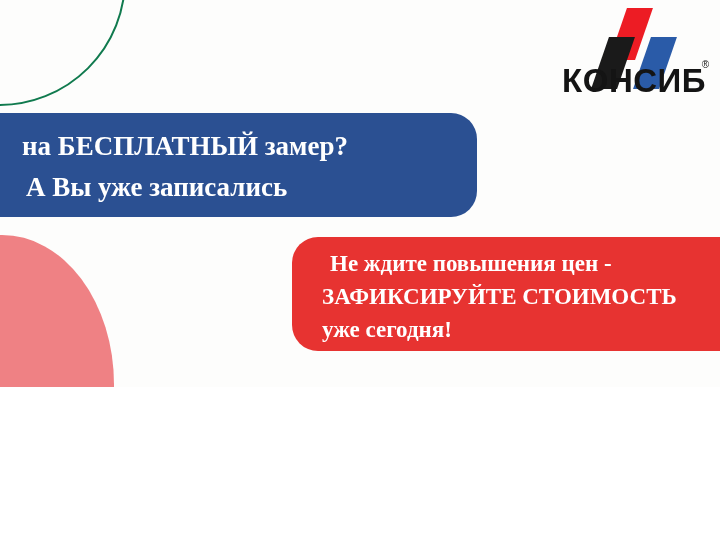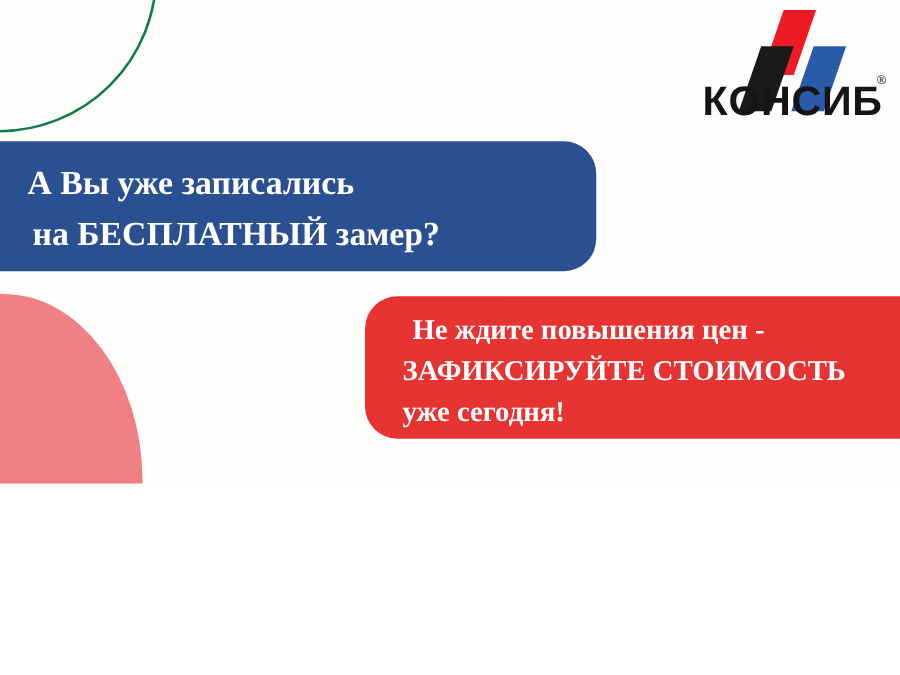--- a/index.html
+++ b/index.html
@@ -182,22 +182,22 @@
     <div id="logo-marks">
       <span class="para" id="para-red"></span>
       <span class="para" id="para-black"></span>
       <span class="para" id="para-blue"></span>
     </div>
     <div id="logo-wordmark">КОНСИБ</div>
     <div id="logo-reg">®</div>
   </div>
 
   <div class="banner" id="banner-blue">
+    <span class="line">на БЕСПЛАТНЫЙ замер?</span>
     <span class="line">А Вы уже записались</span>
-    <span class="line">на БЕСПЛАТНЫЙ замер?</span>
   </div>
 
   <div class="banner" id="banner-red">
     <span class="line">Не ждите повышения цен -</span>
     <span class="line">ЗАФИКСИРУЙТЕ СТОИМОСТЬ</span>
     <span class="line">уже сегодня!</span>
   </div>
 
   <div class="banner" id="banner-black">
   </div>

